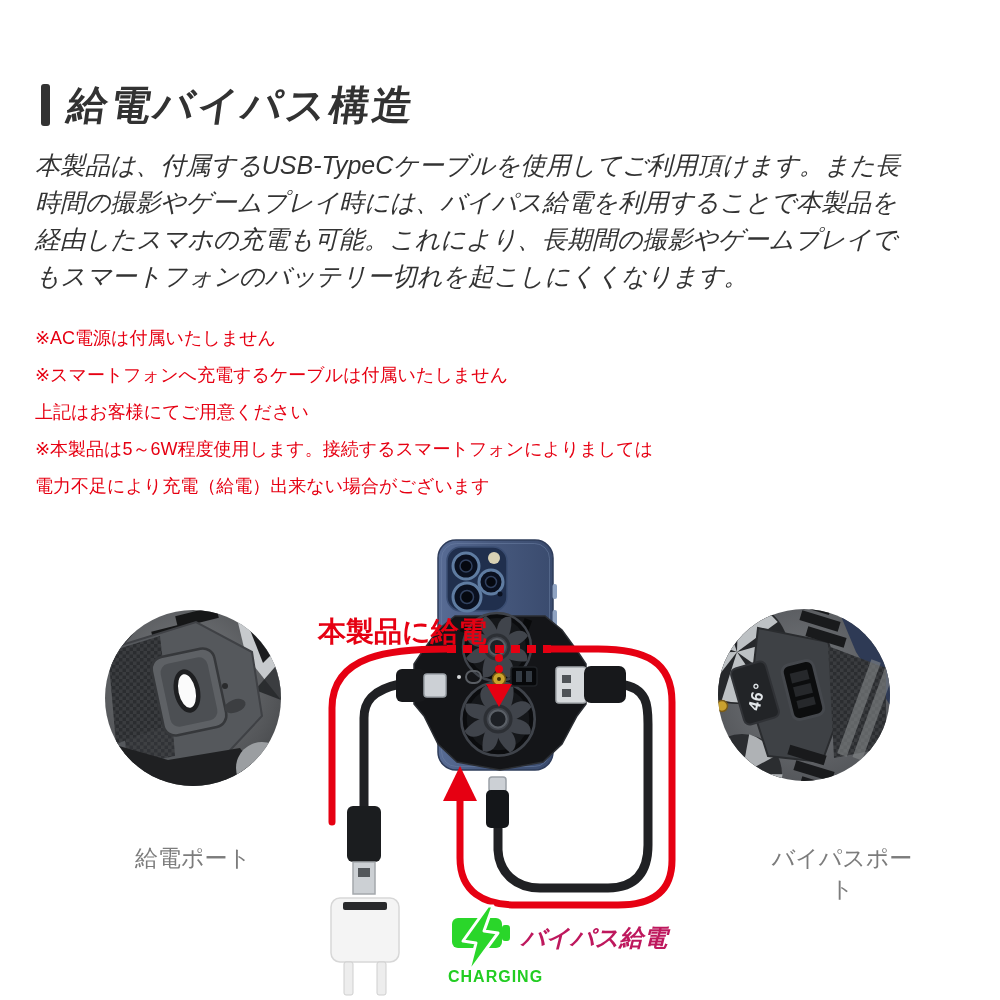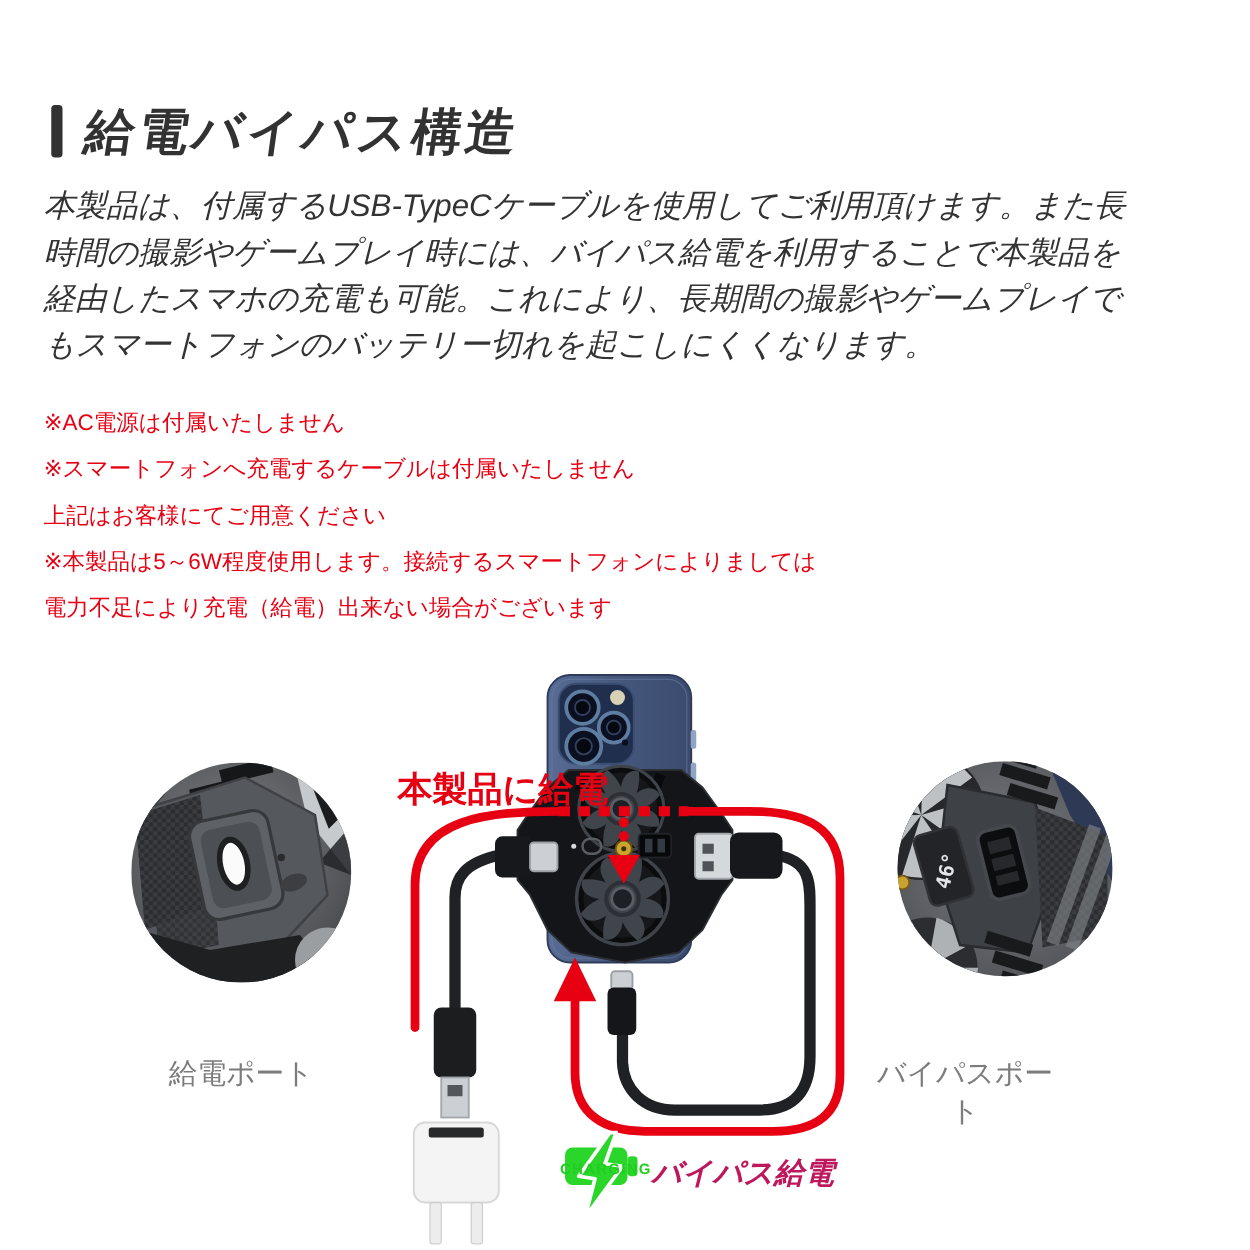--- a/index.html
+++ b/index.html
@@ -12,23 +12,23 @@
   .page-title span{display:inline-block;transform:skewX(-8deg);}
   
   .intro{position:absolute;left:35px;top:147px;width:940px;font-size:25px;line-height:37px;
          color:#333333;white-space:pre-line;font-style:italic;}
   .notes{position:absolute;left:35px;top:320px;width:940px;font-size:18px;line-height:37px;
          color:#e60012;white-space:pre-line;}
   
   .feed-label{position:absolute;left:318px;top:613px;font-size:28px;font-weight:700;color:#e60012;}
   .caption{position:absolute;top:799px;font-size:23px;color:#7c7c7c;text-align:center;margin-top:44px;}
   .caption-left{left:118px;width:150px;}
-  .caption-right{left:692px;width:160px;}
+  .caption-right{left:762px;width:160px;}
   .bypass-label{position:absolute;left:521px;top:922px;font-size:24px;font-weight:700;color:#be185d;font-style:italic;}
-  .charging-label{position:absolute;left:448px;top:928px;font-size:12px;font-weight:800;
+  .charging-label{position:absolute;left:448px;top:968px;font-size:16px;font-weight:800;
                   color:#22cd22;letter-spacing:1px;text-align:center;}
   .diagram-svg{position:absolute;left:0;top:530px;}
 </style>
 </head>
 <body>
 
 <div class="page">
 
   <div class="title-bar"></div>
   <div class="page-title">

